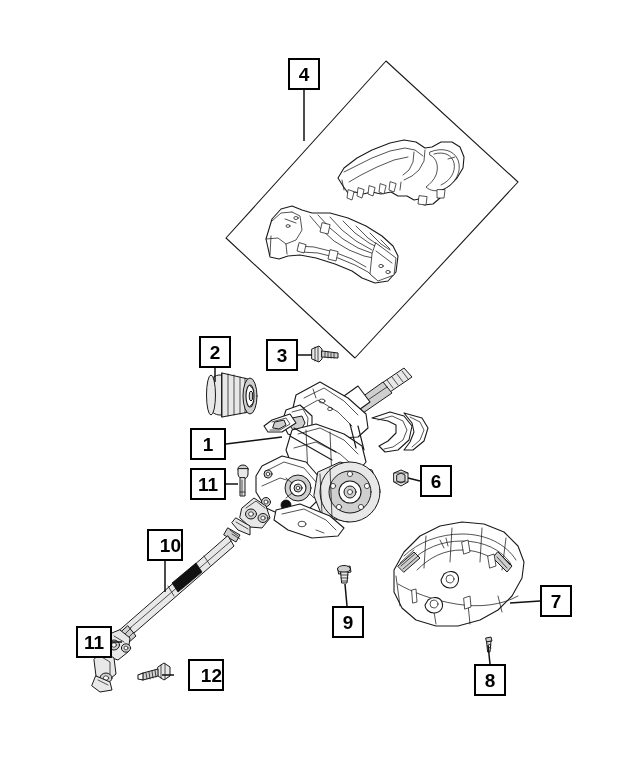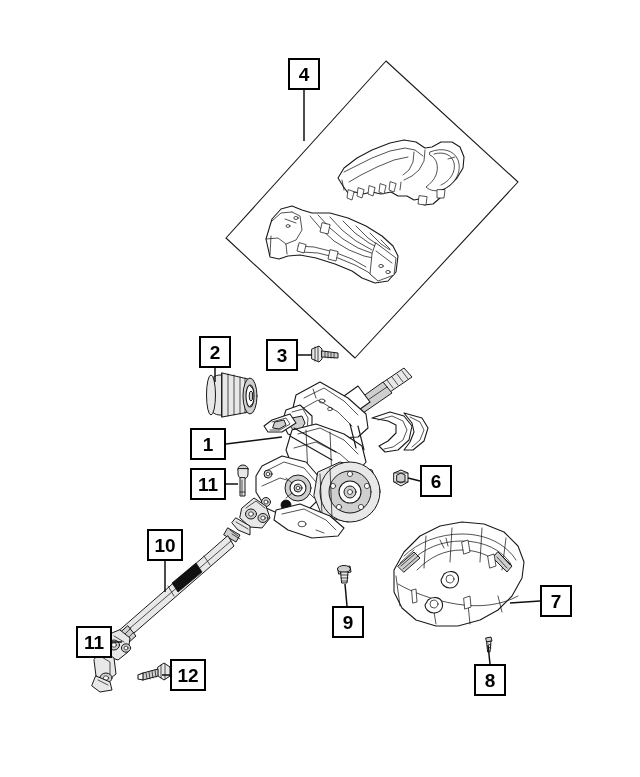--- a/index.html
+++ b/index.html
@@ -419,29 +419,29 @@
   </div>
 
   <div class="callout-box cb-w32" style="left:474px; top:664px;">
     <span class="callout-label">8</span>
   </div>
 
   <div class="callout-box cb-w32" style="left:332px; top:606px;">
     <span class="callout-label">9</span>
   </div>
 
-  <div class="callout-box cb-w36" style="left:147px; top:529px;">
+  <div class="callout-box cb-w36" style="left:147px; top:529px;justify-content:flex-end;">
     <span class="callout-label">10</span>
   </div>
 
   <div class="callout-box cb-w36" style="left:190px; top:468px;">
     <span class="callout-label">11</span>
   </div>
 
   <div class="callout-box cb-w36" style="left:76px; top:626px;">
     <span class="callout-label">11</span>
   </div>
 
-  <div class="callout-box cb-w36" style="left:170px; top:659px;">
+  <div class="callout-box cb-w36" style="left:188px; top:659px;justify-content:flex-end;">
     <span class="callout-label">12</span>
   </div>
 
 </div>
 
 </body></html>

